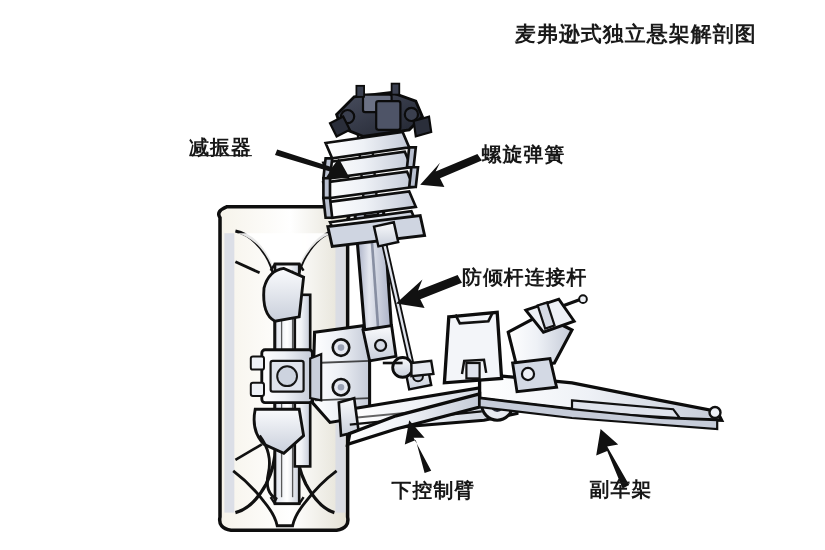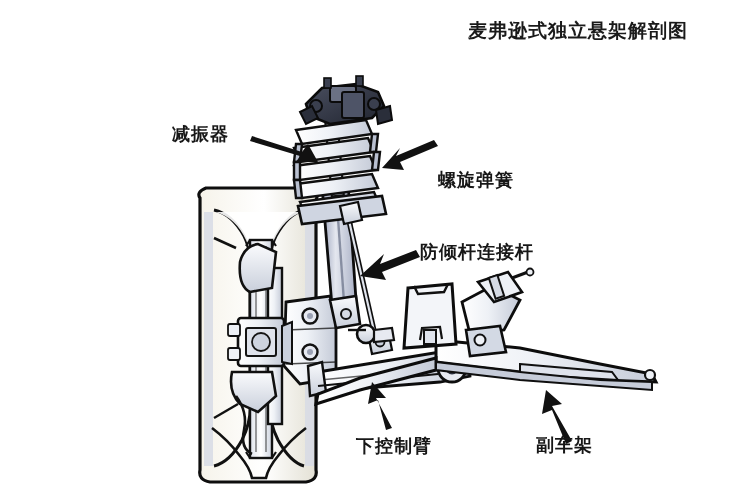--- a/index.html
+++ b/index.html
@@ -252,23 +252,23 @@
       <path d="M386 430 L378 400 L368 404 L372 382 L386 398 L376 398 L392 428 Z" fill="#111111"></path>
     </g>
     <g>
       <path d="M566 444 L552 410 L542 414 L546 390 L562 404 L552 406 L572 441 Z" fill="#111111"></path>
     </g>
 
   </svg>
 
   <div class="title" style="left:468px;top:18px;">麦弗逊式独立悬架解剖图</div>
 
-  <div class="label" style="left:172px;top:122px;">减振器</div>
-
-  <div class="label" style="left:438px;top:128px;margin-top:40px;">螺旋弹簧</div>
+  <div class="label" style="left:172px;top:122px;text-decoration:underline;">减振器</div>
+
+  <div class="label" style="left:438px;top:128px;">螺旋弹簧</div>
 
   <div class="label" style="left:356px;top:434px;">下控制臂</div>
 
   <div class="label" style="left:420px;top:240px;">防倾杆连接杆</div>
 
   <div class="label" style="left:536px;top:433px;">副车架</div>
 
 </div>
 
 </body></html>

